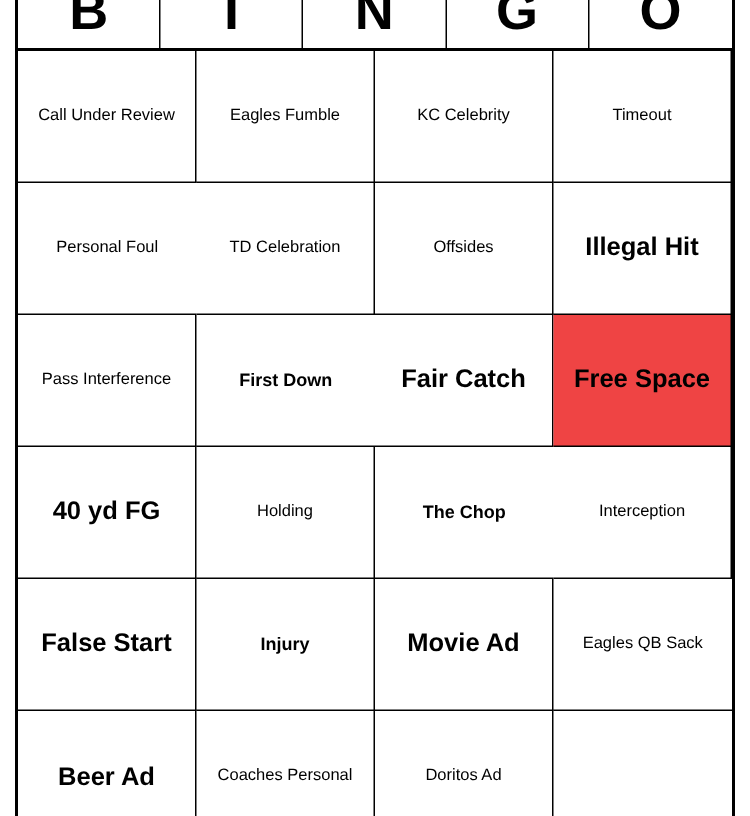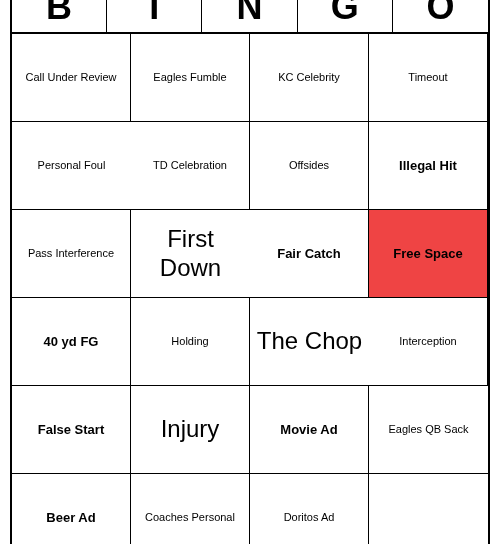--- a/index.html
+++ b/index.html
@@ -49,25 +49,25 @@
       font-size: 12px;
       line-height: 1.2;
     }
     .bingo-cell:nth-child(5n) {
       border-right: none;
     }
     .bingo-cell:nth-child(n+21) {
       border-bottom: none;
     }
     .bingo-cell.large {
-      font-size: 24px;
-      font-weight: normal;
+      font-size: 12px;
+      font-weight: bold;
     }
     .bingo-cell.medium {
-      font-size: 13px;
+      font-size: 17px;
       font-weight: bold;
     }
     .bingo-cell.small {
       font-size: 11px;
     }
     .bingo-cell.free-space {
       background: #ef4444;
     }
   </style>
 </head>

